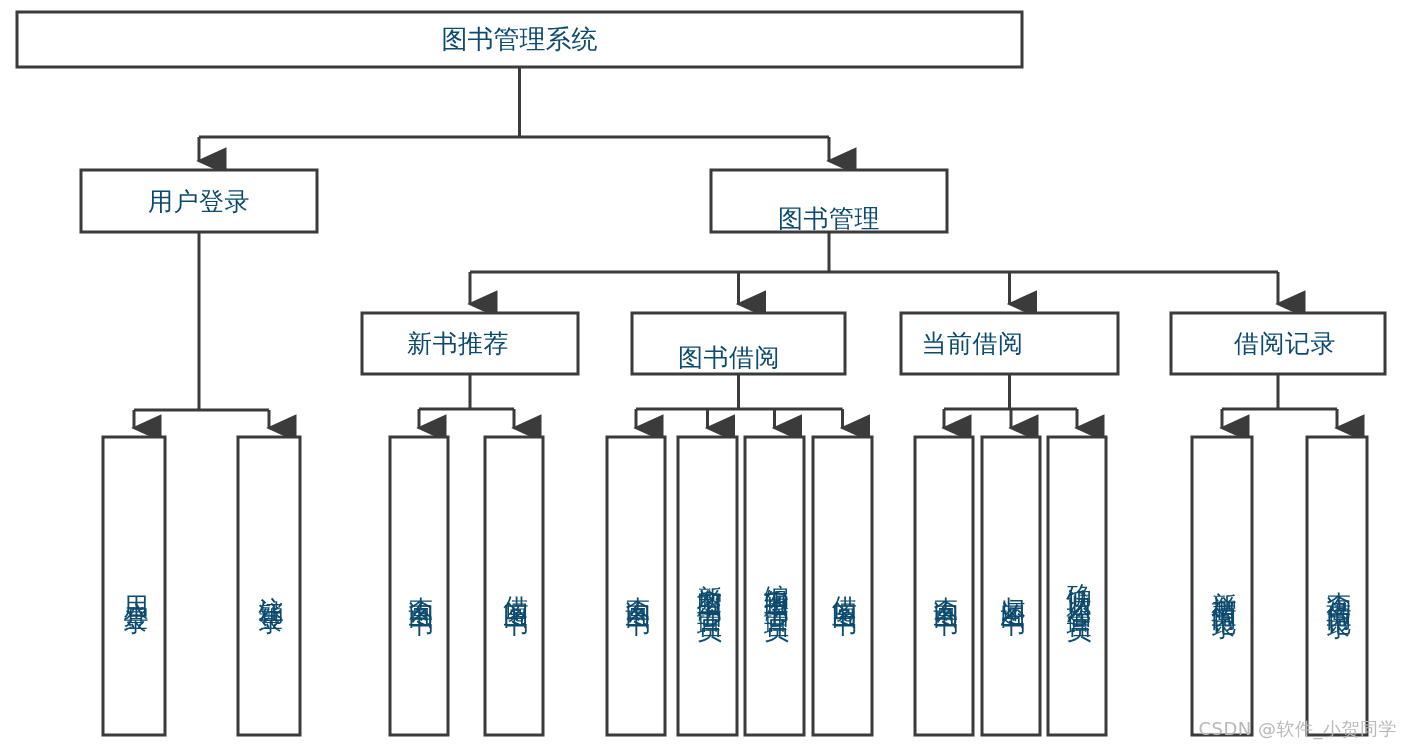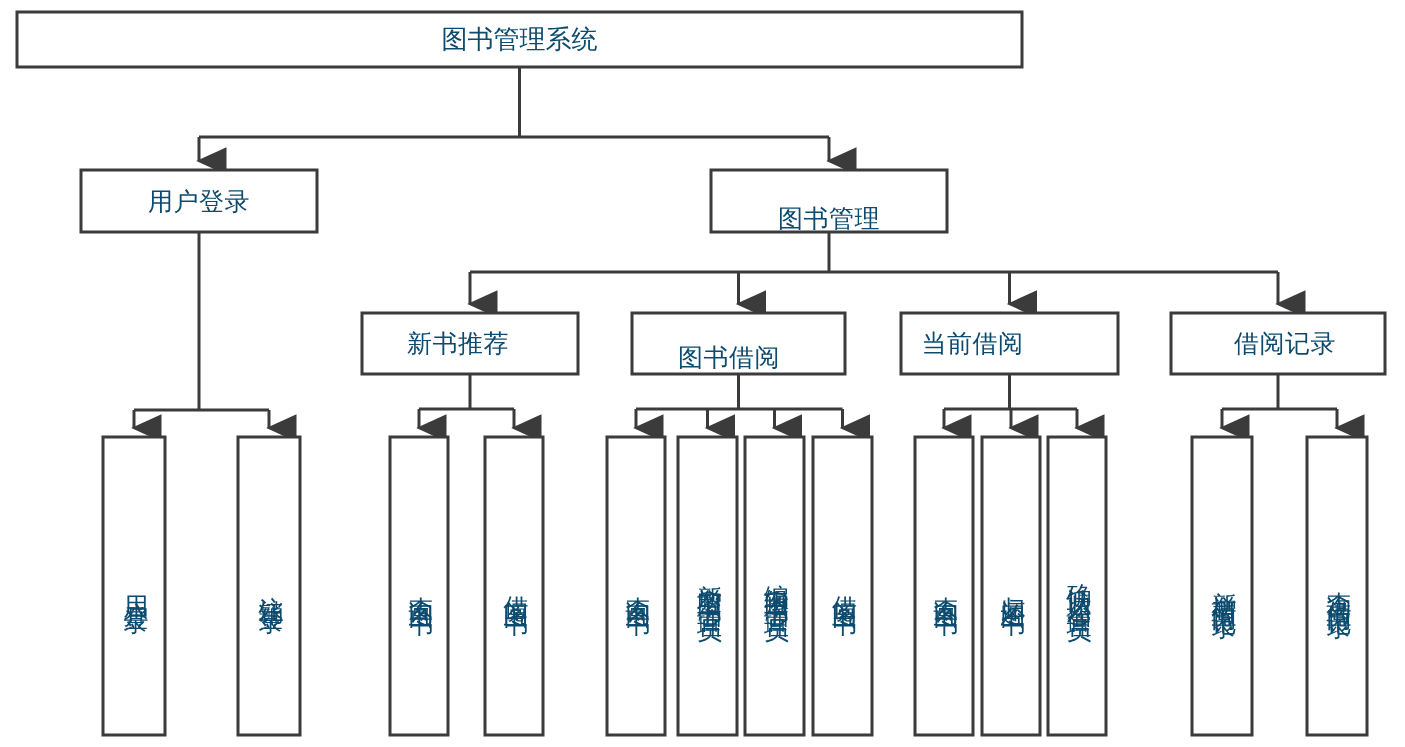--- a/index.html
+++ b/index.html
@@ -157,13 +157,14 @@
       <div class="node-label label-v" style="left: 678px; top: 437px; width: 59px; height: 298px;">新增图书（管理员）</div>
       <div class="node-label label-v" style="left: 745px; top: 437px; width: 59px; height: 298px;">编辑图书（管理员）</div>
       <div class="node-label label-v" style="left: 813px; top: 437px; width: 59px; height: 298px;">借阅图书</div>
       <div class="node-label label-v" style="left: 915px; top: 437px; width: 58px; height: 298px;">查询图书</div>
       <div class="node-label label-v" style="left: 982px; top: 437px; width: 58px; height: 298px;">归还图书</div>
       <div class="node-label label-v" style="left: 1048px; top: 437px; width: 58px; height: 298px;">确认归还（管理员）</div>
       <div class="node-label label-v" style="left: 1192px; top: 437px; width: 60px; height: 298px;">新增借阅记录</div>
       <div class="node-label label-v" style="left: 1307px; top: 437px; width: 60px; height: 298px;">查询借阅记录</div>
     </div>
 
+  <div class="watermark">CSDN @软件_小贺同学</div>
 </div>
 
 </body></html>

